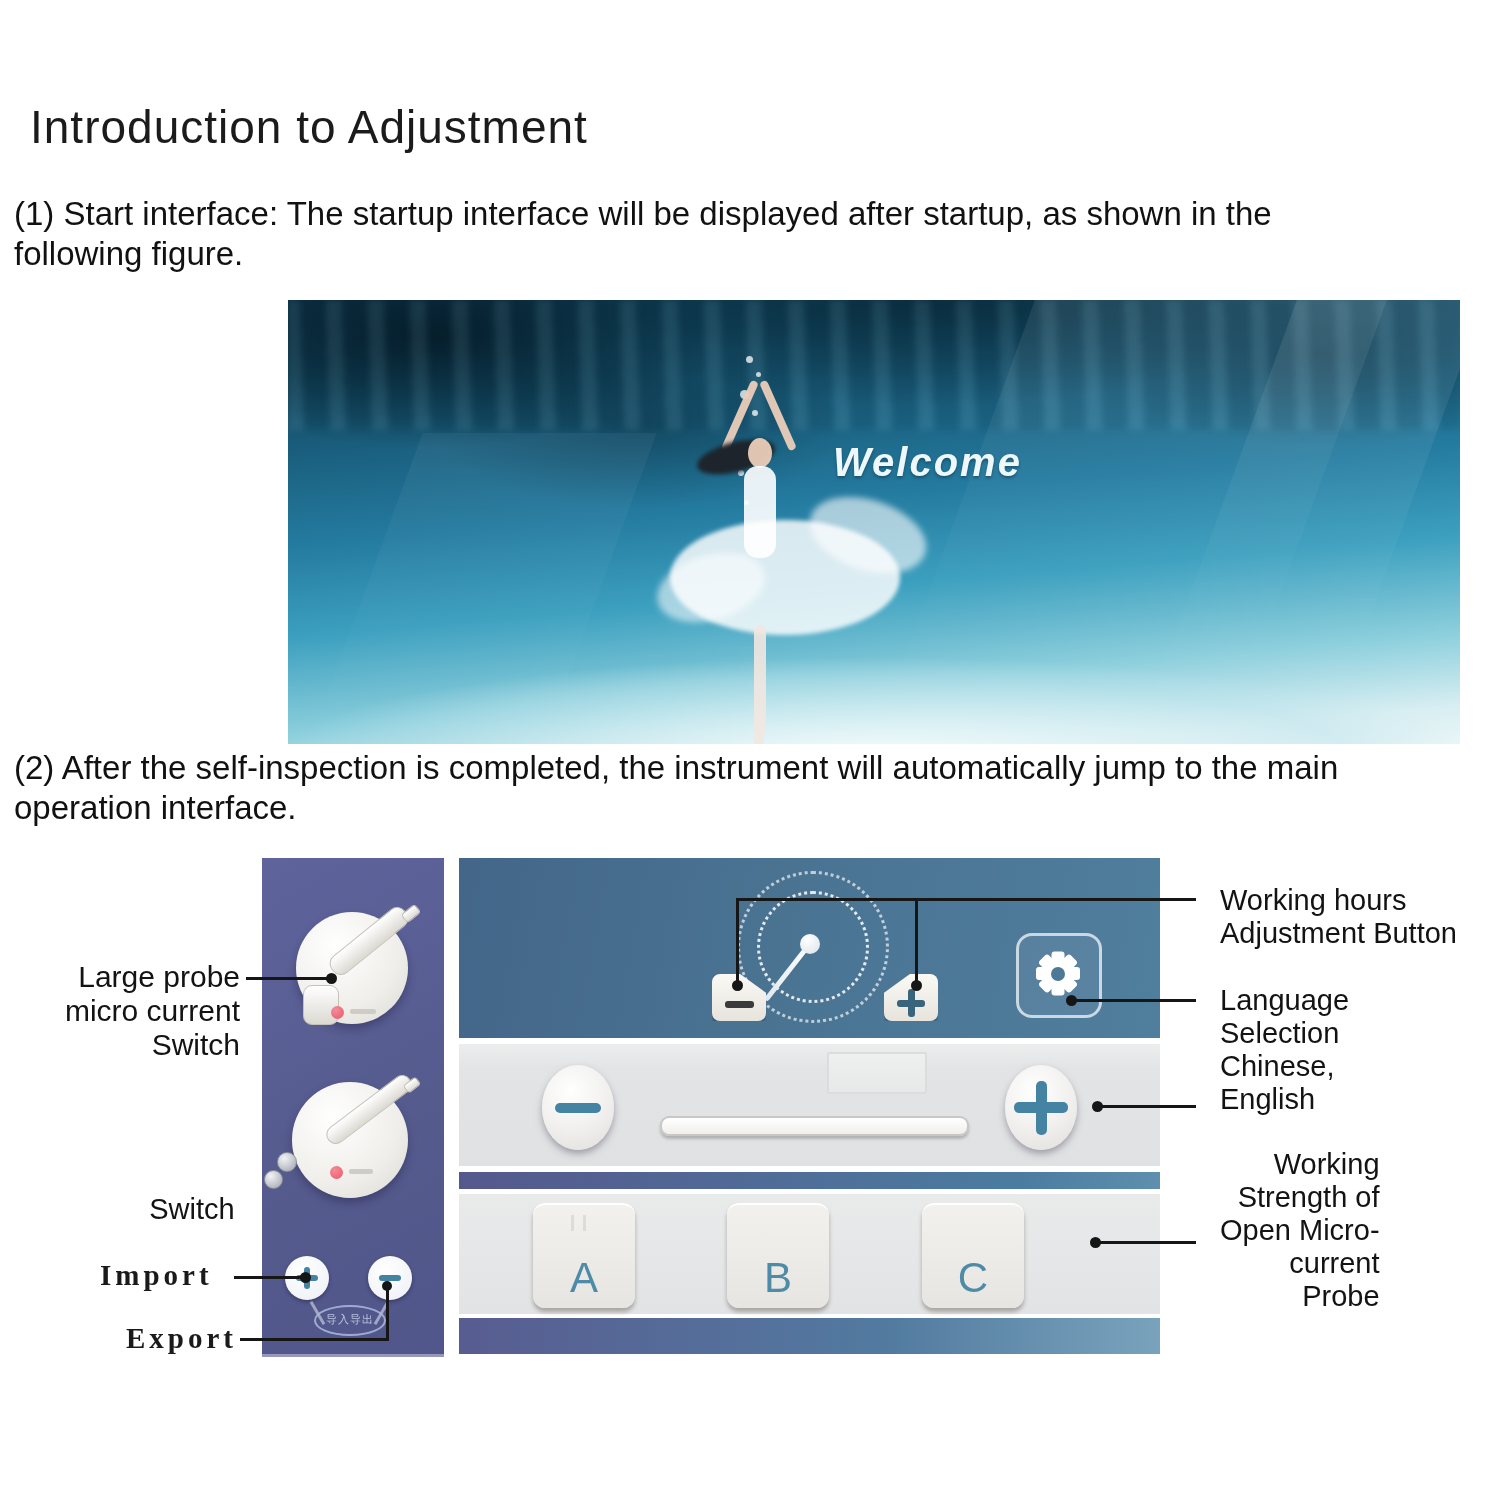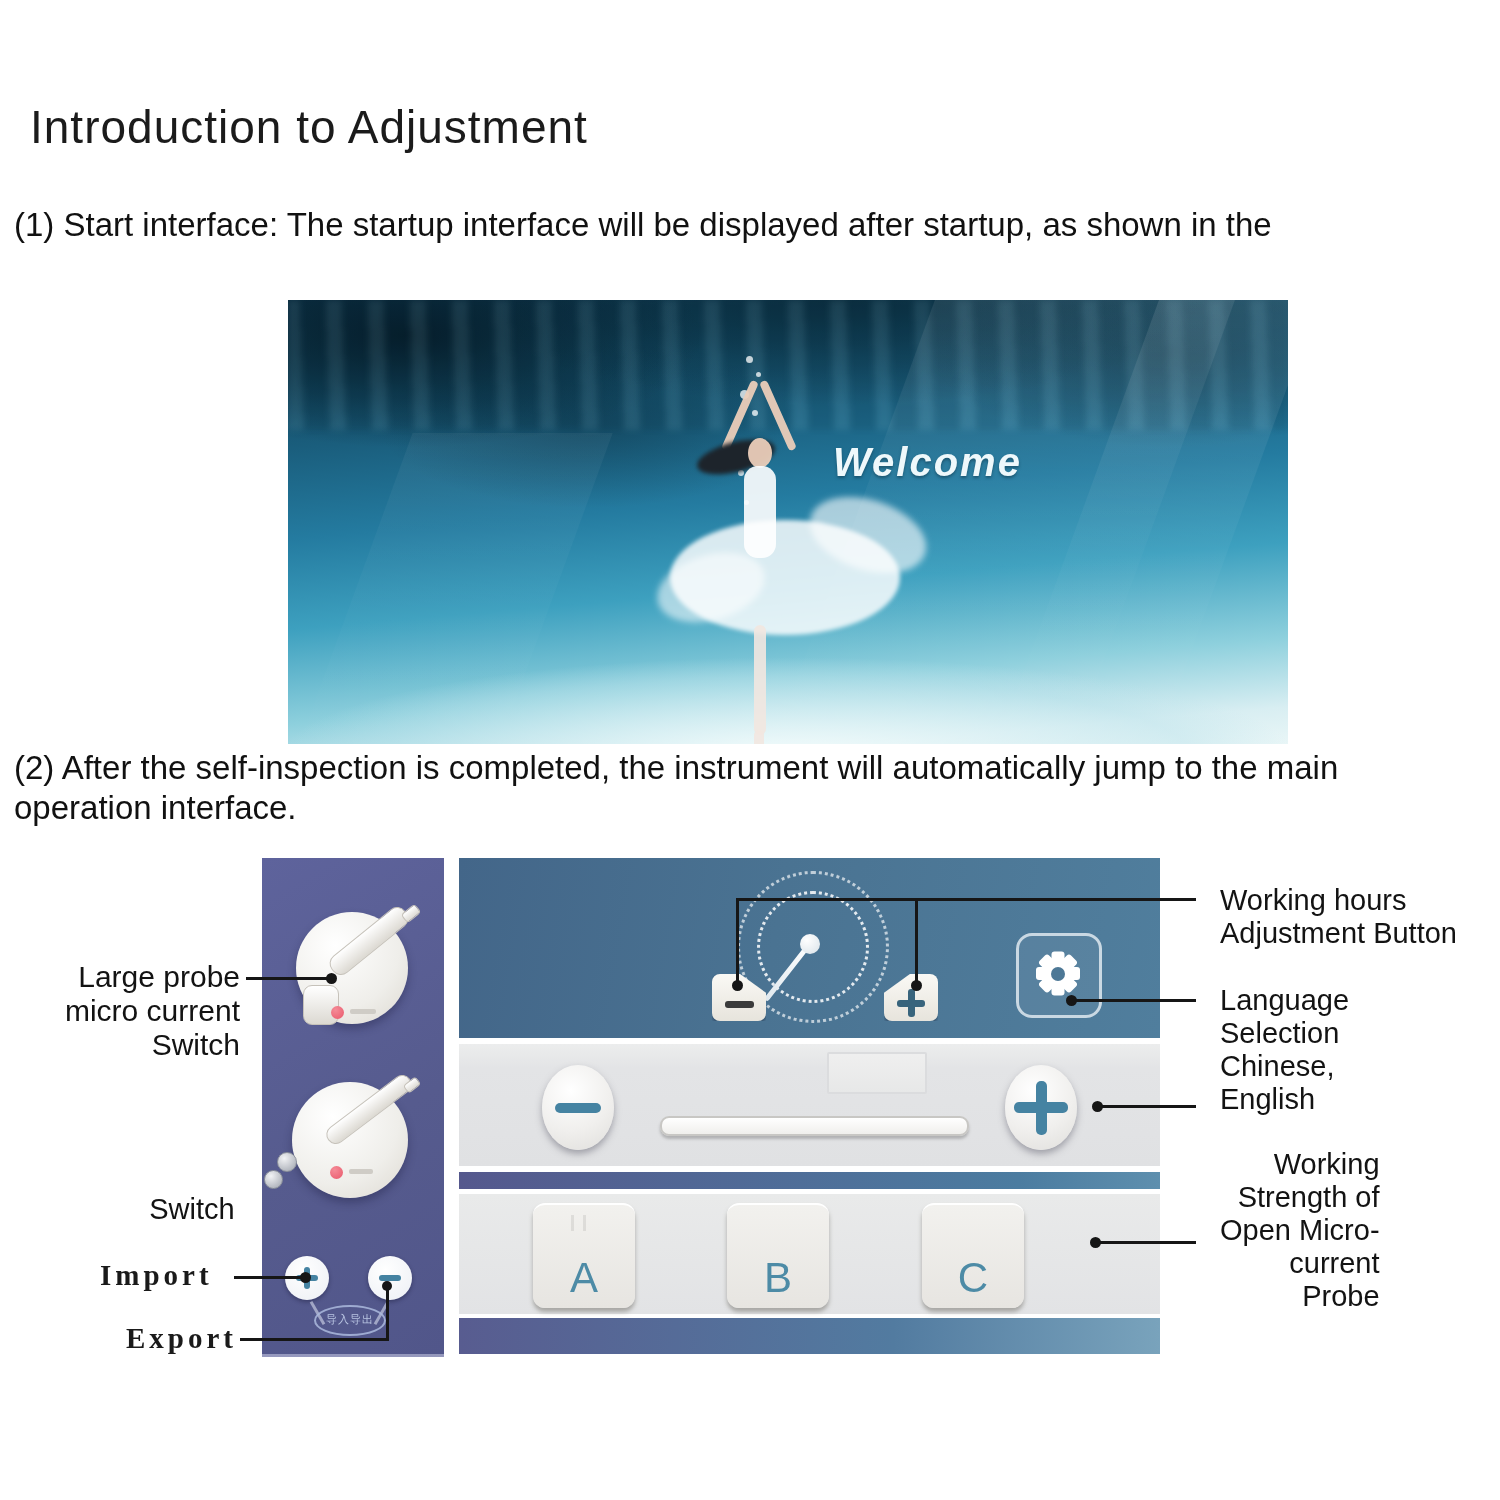--- a/index.html
+++ b/index.html
@@ -2,21 +2,21 @@
 <html><head>
 <meta charset="utf-8">
 <style>
   html,body{margin:0;padding:0;background:#ffffff;}
   body{width:1500px;height:1500px;position:relative;font-family:"Liberation Sans",sans-serif;color:#161616;overflow:hidden;}
   .abs{position:absolute;}
   
   .title{left:30px;top:100px;font-size:46px;letter-spacing:1px;color:#1b1b1b;}
   .para{left:14px;font-size:33px;line-height:40px;color:#111;}
   
-  .splash{left:288px;top:300px;width:1000px;height:444px;overflow:hidden;background:linear-gradient(175deg,#0e3a52 0%,#11465f 12%,#1a5e7d 28%,#247ba0 45%,#3da0bf 62%,#8ed0dd 80%,#d8eef2 93%,#e9f6f7 100%);}
+  .splash{left:288px;top:300px;width:1172px;height:444px;overflow:hidden;background:linear-gradient(175deg,#0e3a52 0%,#11465f 12%,#1a5e7d 28%,#247ba0 45%,#3da0bf 62%,#8ed0dd 80%,#d8eef2 93%,#e9f6f7 100%);}
   .sp-dark{left:0;top:0;width:100%;height:100%;background:
     radial-gradient(ellipse 420px 160px at 12% 8%,rgba(4,22,33,.80),transparent 70%),
     radial-gradient(ellipse 520px 150px at 55% 0%,rgba(8,34,48,.62),transparent 70%),
     radial-gradient(ellipse 330px 130px at 88% 12%,rgba(10,40,55,.45),transparent 72%),
     radial-gradient(ellipse 300px 120px at 30% 28%,rgba(6,30,44,.35),transparent 70%);}
   .sp-waves{left:0;top:0;width:100%;height:130px;background:repeating-linear-gradient(88deg,rgba(180,225,235,.12) 0 16px,rgba(0,20,30,.10) 16px 42px);filter:blur(3px);opacity:.8;}
   .sp-ray{background:linear-gradient(to bottom,rgba(255,255,255,.20),rgba(255,255,255,.02) 80%);transform:skewX(-20deg);}
   .sp-sand{left:0;bottom:0;width:100%;height:55%;top:auto;background:radial-gradient(ellipse 65% 52% at 50% 105%,rgba(244,252,252,.95),rgba(190,228,236,.45) 62%,transparent 78%);}
   .welcome{font-size:40px;font-style:italic;font-weight:bold;color:#eef8fb;letter-spacing:2px;text-shadow:0 2px 3px rgba(15,55,75,.55);}
   .bubble{background:rgba(255,255,255,.75);border-radius:50%;}
@@ -51,22 +51,23 @@
   .cline{background:#161616;}
   .cdot{width:11px;height:11px;border-radius:50%;background:#161616;}
   .rlabel{left:1220px;font-size:29px;line-height:33px;color:#131313;}
   .llabel{font-size:30px;line-height:34px;color:#131313;}
   .serif{font-family:"Liberation Serif",serif;font-weight:bold;font-size:29px;letter-spacing:4px;color:#1a1a1a;}
 </style>
 </head>
 <body>
 
 <div class="abs title">Introduction to Adjustment</div>
-<div class="abs para" style="top:194px;margin-top:11px;">
+<div class="abs para" style="top:194px;">
   <div>(1) Start interface: The startup interface will be displayed after startup, as shown in the</div>
+  <div>following figure.</div>
 </div>
 <div class="abs para" style="top:748px;">
   <div>(2) After the self-inspection is completed, the instrument will automatically jump to the main</div>
   <div>operation interface.</div>
 </div>
 
 <div class="abs splash">
   <div class="abs sp-dark"></div>
   <div class="abs sp-waves"></div>
   <div class="abs sp-ray" style="left:58%;top:-6%;width:30%;height:95%;opacity:.45;"></div>

